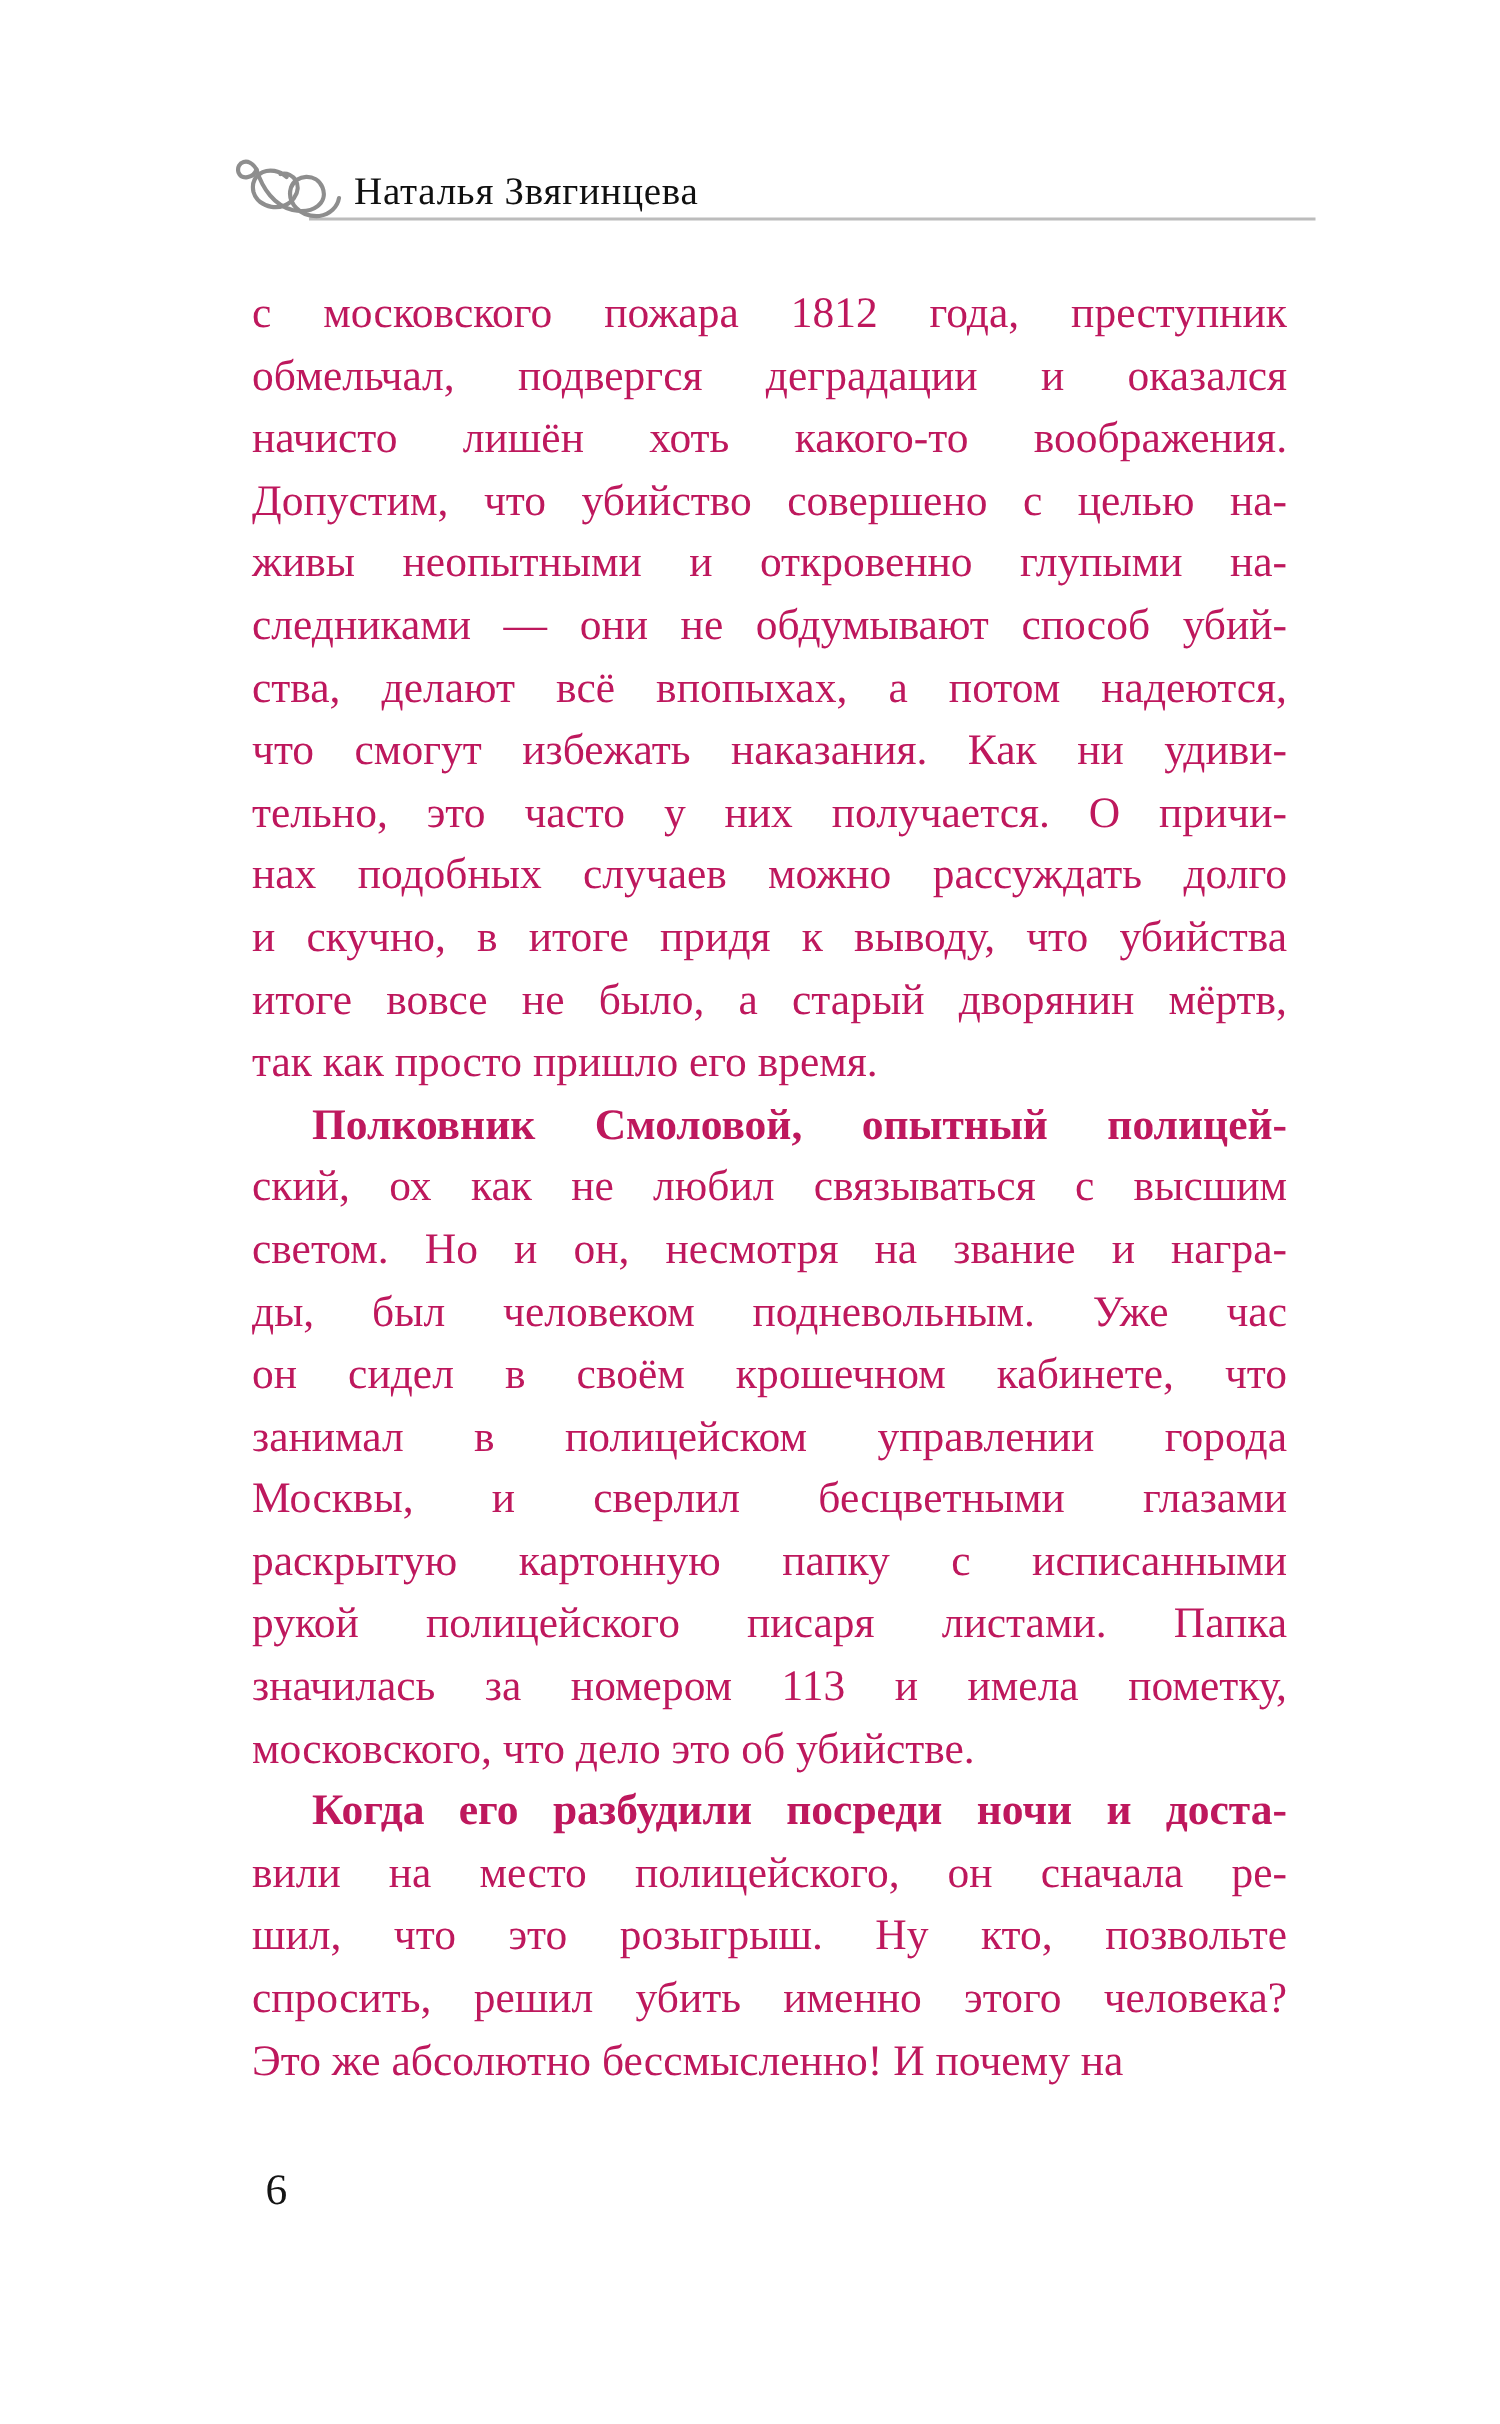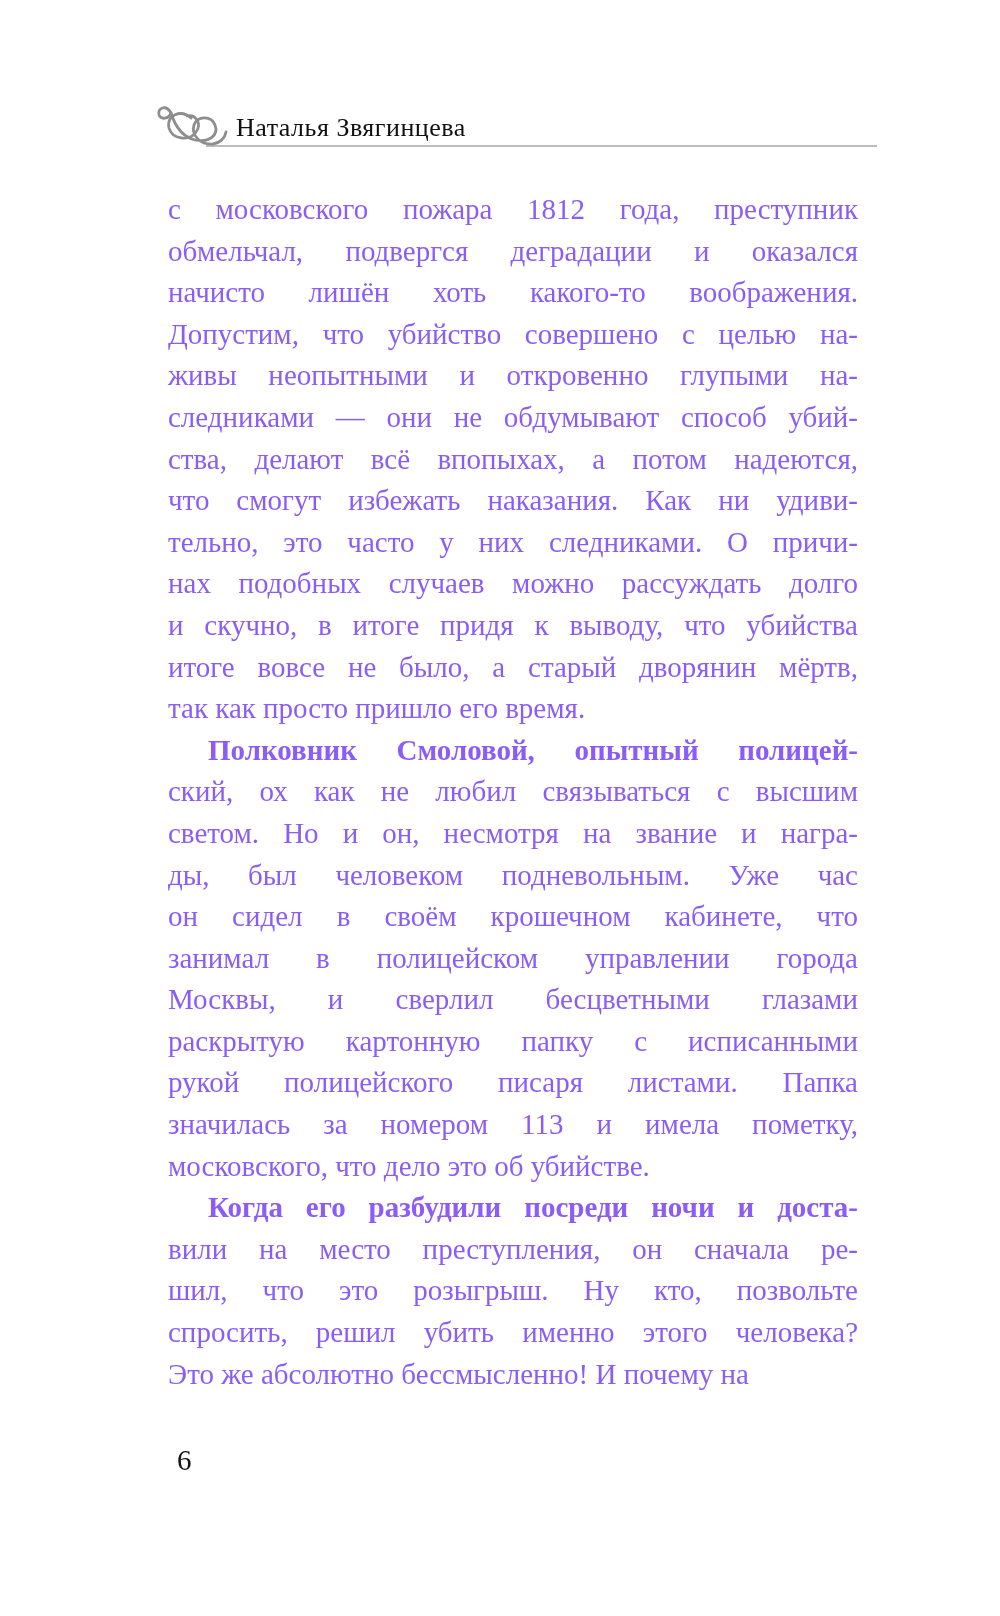--- a/index.html
+++ b/index.html
@@ -49,21 +49,21 @@
     color: #101010;
     white-space: nowrap;
   }
   .text-block {
     position: absolute;
     left: 168px;
     top: 189px;
     width: 690px;
     font-size: 29px;
     line-height: 41.6px;
-    color: #8b5cf6;
+    color: #be185d;
   }
   .para { margin: 0; }
   .line {
     text-align: justify;
     text-align-last: justify;
     white-space: normal;
   }
   .line.last {
     text-align: justify;
     text-align-last: left;
@@ -101,42 +101,42 @@
   <div class="text-block">
       <div class="para">
         <div class="line">с московского пожара 1812 года, преступник</div>
         <div class="line">обмельчал, подвергся деградации и оказался</div>
         <div class="line">начисто лишён хоть какого-то воображения.</div>
         <div class="line">Допустим, что убийство совершено с целью на-</div>
         <div class="line">живы неопытными и откровенно глупыми на-</div>
         <div class="line">следниками — они не обдумывают способ убий-</div>
         <div class="line">ства, делают всё впопыхах, а потом надеются,</div>
         <div class="line">что смогут избежать наказания. Как ни удиви-</div>
-        <div class="line">тельно, это часто у них следниками. О причи-</div>
+        <div class="line">тельно, это часто у них получается. О причи-</div>
         <div class="line">нах подобных случаев можно рассуждать долго</div>
         <div class="line">и скучно, в итоге придя к выводу, что убийства</div>
         <div class="line">итоге вовсе не было, а старый дворянин мёртв,</div>
         <div class="line last">так как просто пришло его время.</div>
       </div>
       <div class="para">
         <div class="line indent">Полковник Смоловой, опытный полицей-</div>
         <div class="line">ский, ох как не любил связываться с высшим</div>
         <div class="line">светом. Но и он, несмотря на звание и награ-</div>
         <div class="line">ды, был человеком подневольным. Уже час</div>
         <div class="line">он сидел в своём крошечном кабинете, что</div>
         <div class="line">занимал в полицейском управлении города</div>
         <div class="line">Москвы, и сверлил бесцветными глазами</div>
         <div class="line">раскрытую картонную папку с исписанными</div>
         <div class="line">рукой полицейского писаря листами. Папка</div>
         <div class="line">значилась за номером 113 и имела пометку,</div>
         <div class="line last">московского, что дело это об убийстве.</div>
       </div>
       <div class="para">
         <div class="line indent">Когда его разбудили посреди ночи и доста-</div>
-        <div class="line">вили на место преступления, он сначала ре-</div>
+        <div class="line">вили на место полицейского, он сначала ре-</div>
         <div class="line">шил, что это розыгрыш. Ну кто, позвольте</div>
         <div class="line">спросить, решил убить именно этого человека?</div>
         <div class="line last">Это же абсолютно бессмысленно! И почему на</div>
       </div>
     </div>
 
   <div class="page-number">6</div>
 
 </div>
 

